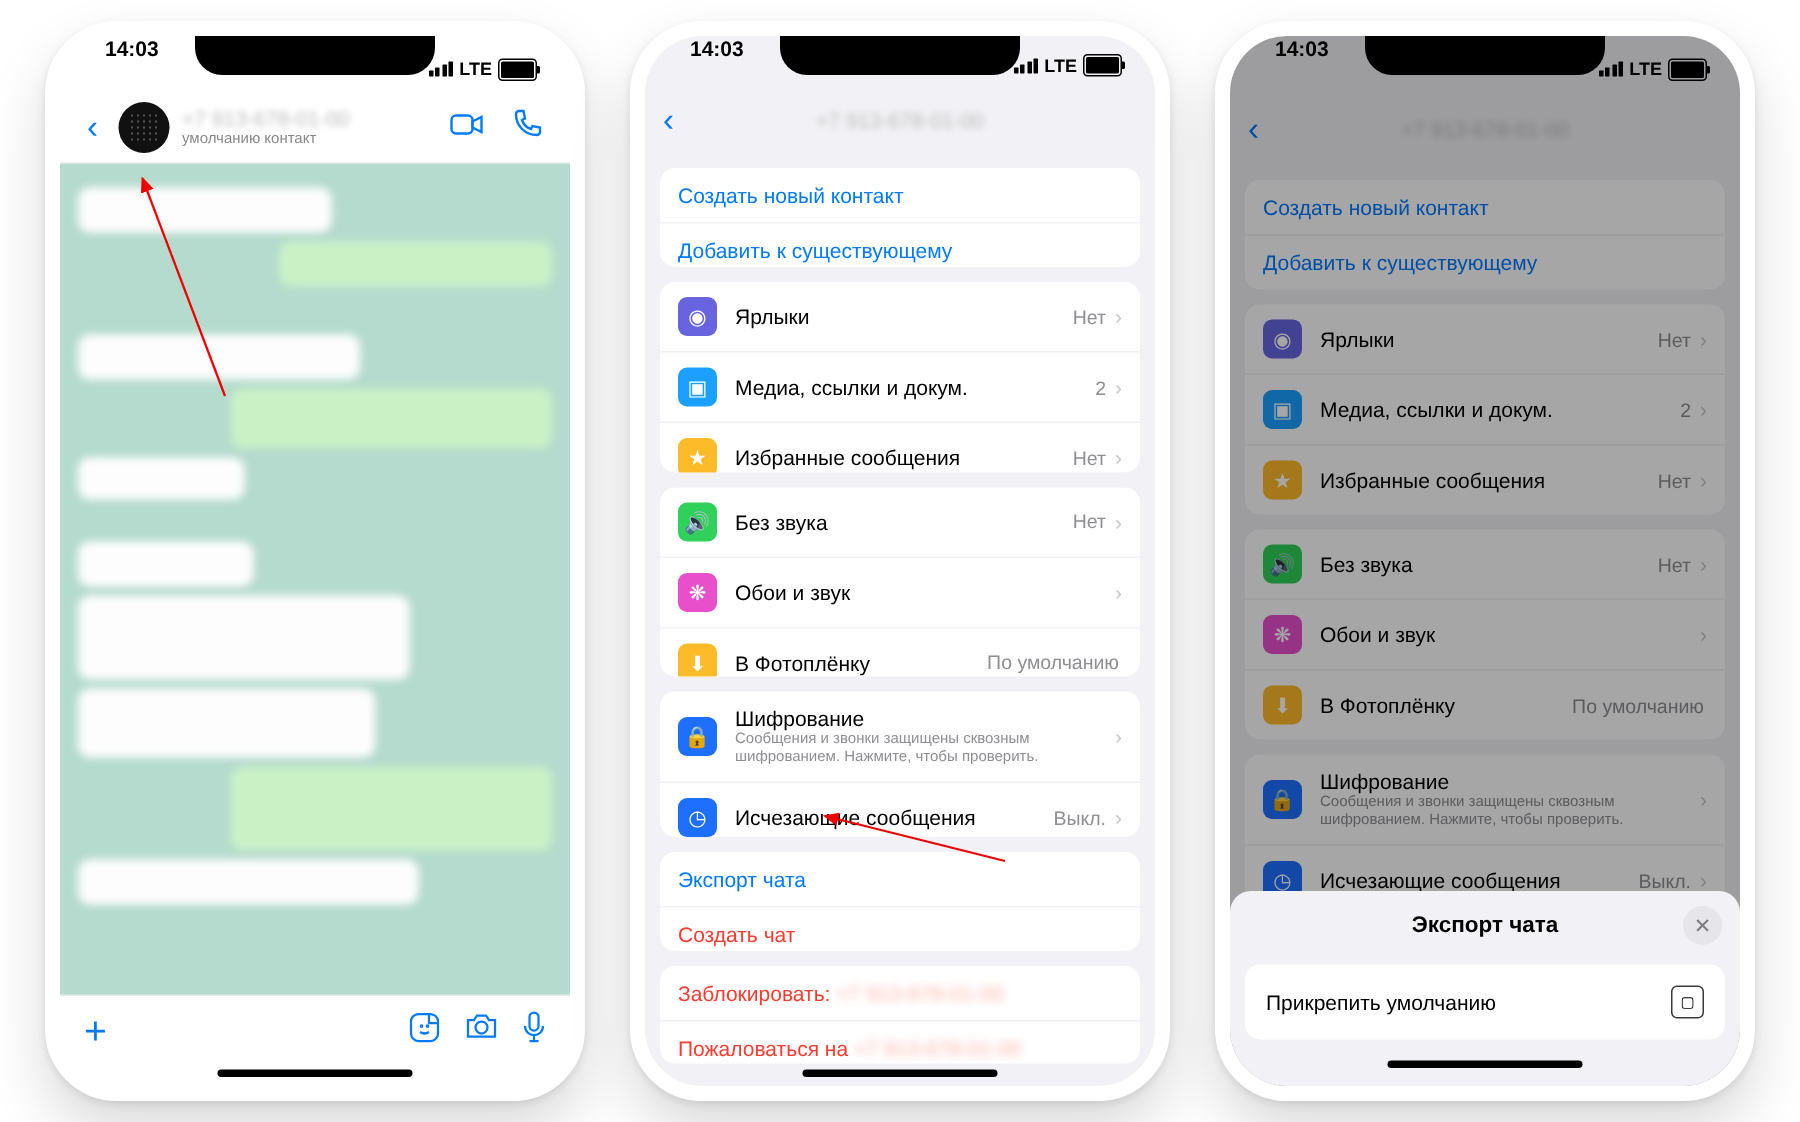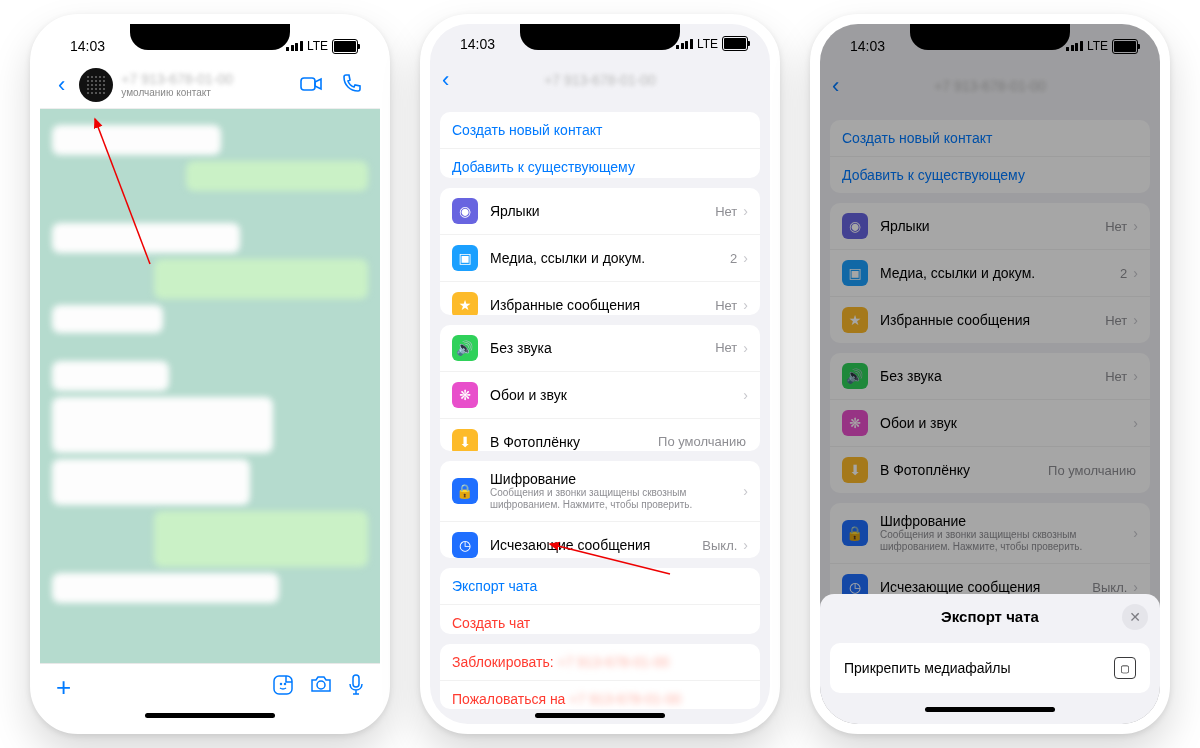--- a/index.html
+++ b/index.html
@@ -33,24 +33,23 @@
     width: 160px;
     height: 26px;
     background: #000;
     border-radius: 0 0 18px 18px;
     z-index: 20;
   }
   .status-bar {
     height: 44px;
     display: flex;
     justify-content: space-between;
-    align-items: center;
     padding: 0 22px 0 30px;
     font-size: 14px;
-    font-weight: 400;
+    font-weight: 700;
     position: relative;
     z-index: 15;
   }
   .status-right { display: flex; align-items: center; gap: 4px; font-size: 12px; }
   .signal { display: flex; align-items: flex-end; gap: 1.5px; }
   .signal span { width: 3px; background: #000; border-radius: .5px; }
   .signal span:nth-child(1){height:4px}
   .signal span:nth-child(2){height:6px}
   .signal span:nth-child(3){height:8px}
   .signal span:nth-child(4){height:10px}
@@ -403,18 +402,18 @@
         </div>
     </div>
   </div>
   <div class="overlay"></div>
   <div class="sheet">
     <div class="sheet-hdr">
       <span class="ttl">Экспорт чата</span>
       <div class="sheet-close">✕</div>
     </div>
     <div class="sheet-row">
-      <span>Прикрепить медиафайлы</span>
+      <span>Прикрепить умолчанию</span>
       <div class="sheet-ic">▢</div>
     </div>
     <div class="home-ind" style="margin-top:14px"></div>
   </div>
 </div>
 
 </body></html>

